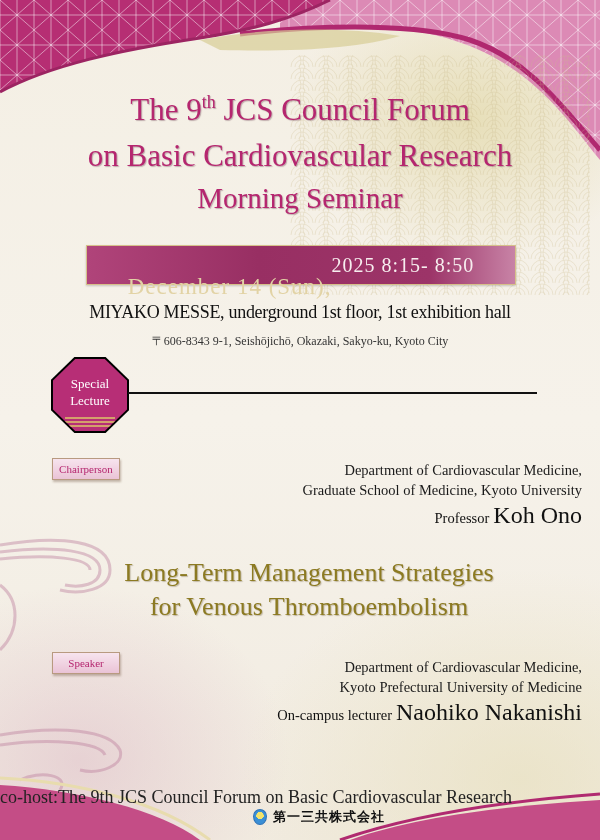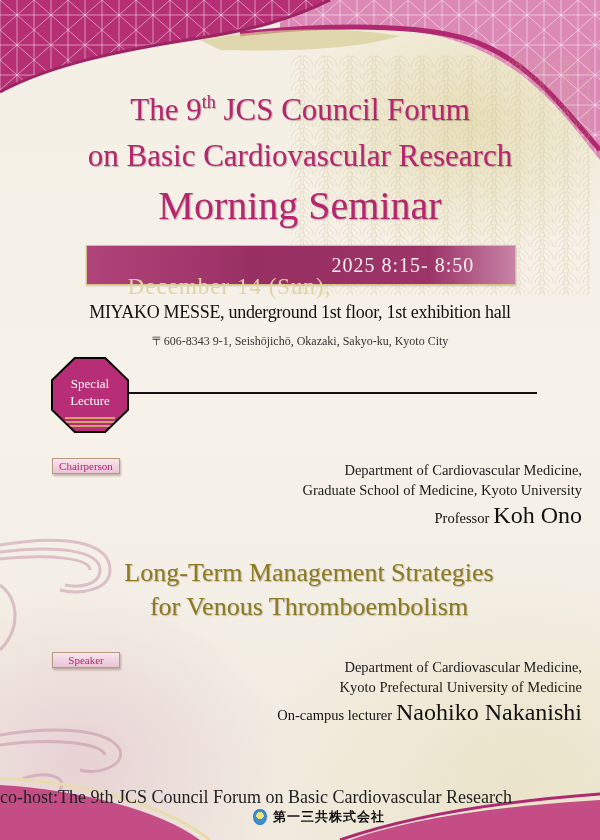--- a/index.html
+++ b/index.html
@@ -26,21 +26,21 @@
 
   .title {
     position: absolute; left: 0; width: 600px; text-align: center;
     color: #b5266f;
     text-shadow: 1px 1px 1px rgba(90,40,60,0.35);
     white-space: nowrap;
   }
   .t1 { top: 92px; font-size: 31px; }
   .t1 sup { font-size: 18px; vertical-align: 12px; }
   .t2 { top: 138px; font-size: 31px; }
-  .t3 { top: 182px; font-size: 40px; }
+  .t3 { top: 182px; font-size: 29px; }
 
   .datebar {
     position: absolute; left: 86px; top: 245px; width: 430px; height: 40px;
     background: linear-gradient(90deg, #b0447a 0%, #982f63 40%, #9c3468 80%, #c883a6 100%);
     border: 1px solid #d6c08a;
     box-shadow: 0 1px 2px rgba(0,0,0,0.2);
     display: flex; align-items: center; justify-content: center;
     white-space: nowrap;
   }
   .date-main { font-size: 23px; color: #e2d3a5; letter-spacing: 1px; margin-top: 44px; }
@@ -71,21 +71,21 @@
   .octagon-stripes {
     position: absolute; left: 12px; right: 12px; bottom: 4px; height: 10px;
     background: repeating-linear-gradient(180deg, #d8b46a 0 2px, transparent 2px 4px);
     opacity: 0.85;
   }
   .rule {
     position: absolute; left: 128px; top: 392px; width: 409px; height: 2px; background: #111;
   }
 
   .pill {
-    position: absolute; height: 16px; width: 68px;
+    position: absolute; height: 22px; width: 68px;
     border-radius: 0;
     background: linear-gradient(180deg, #f7e4ee 0%, #eac3d6 100%);
     border: 1px solid #b89a80;
     box-shadow: 1px 2px 2px rgba(100,70,50,0.35);
     display: flex; align-items: center; justify-content: center;
     color: #b5266f; font-size: 11px;
   }
   .pill-chair { left: 52px; top: 458px; }
   .pill-speaker { left: 52px: top: 652px; left: 52px; top: 652px; }
 

